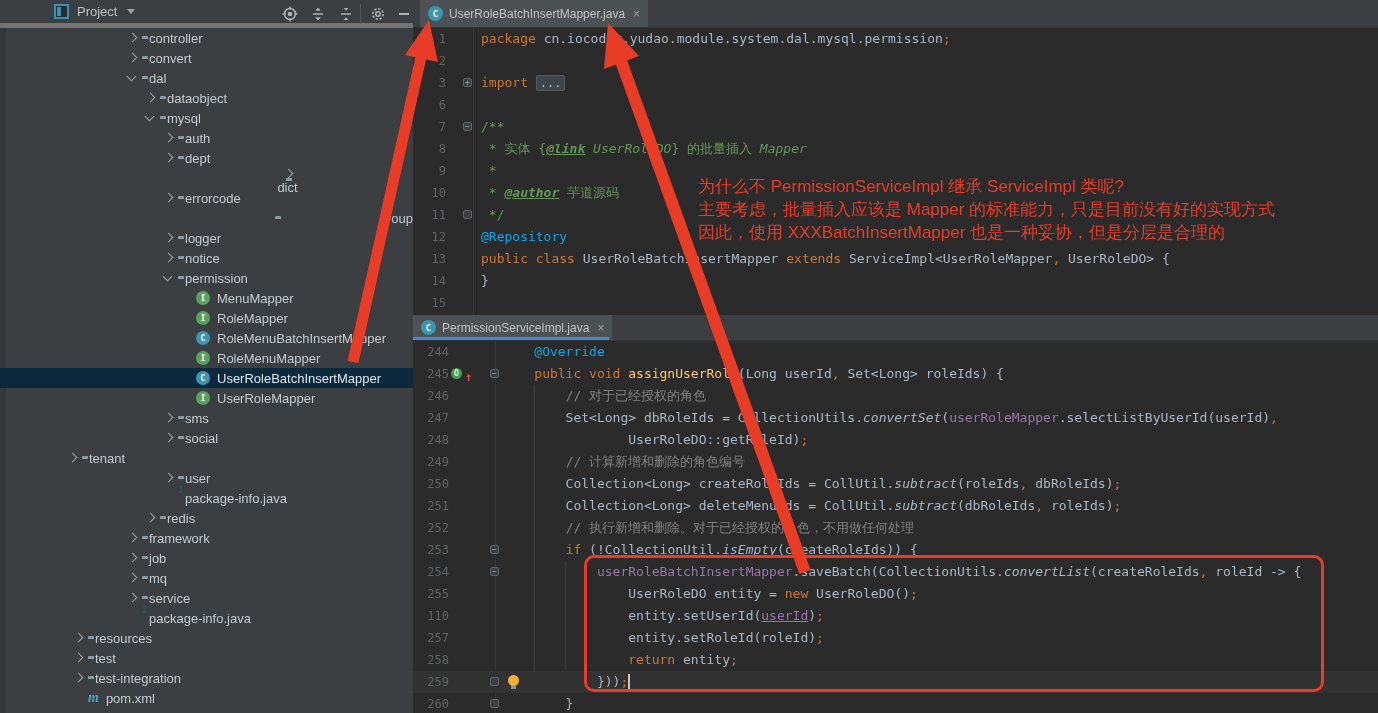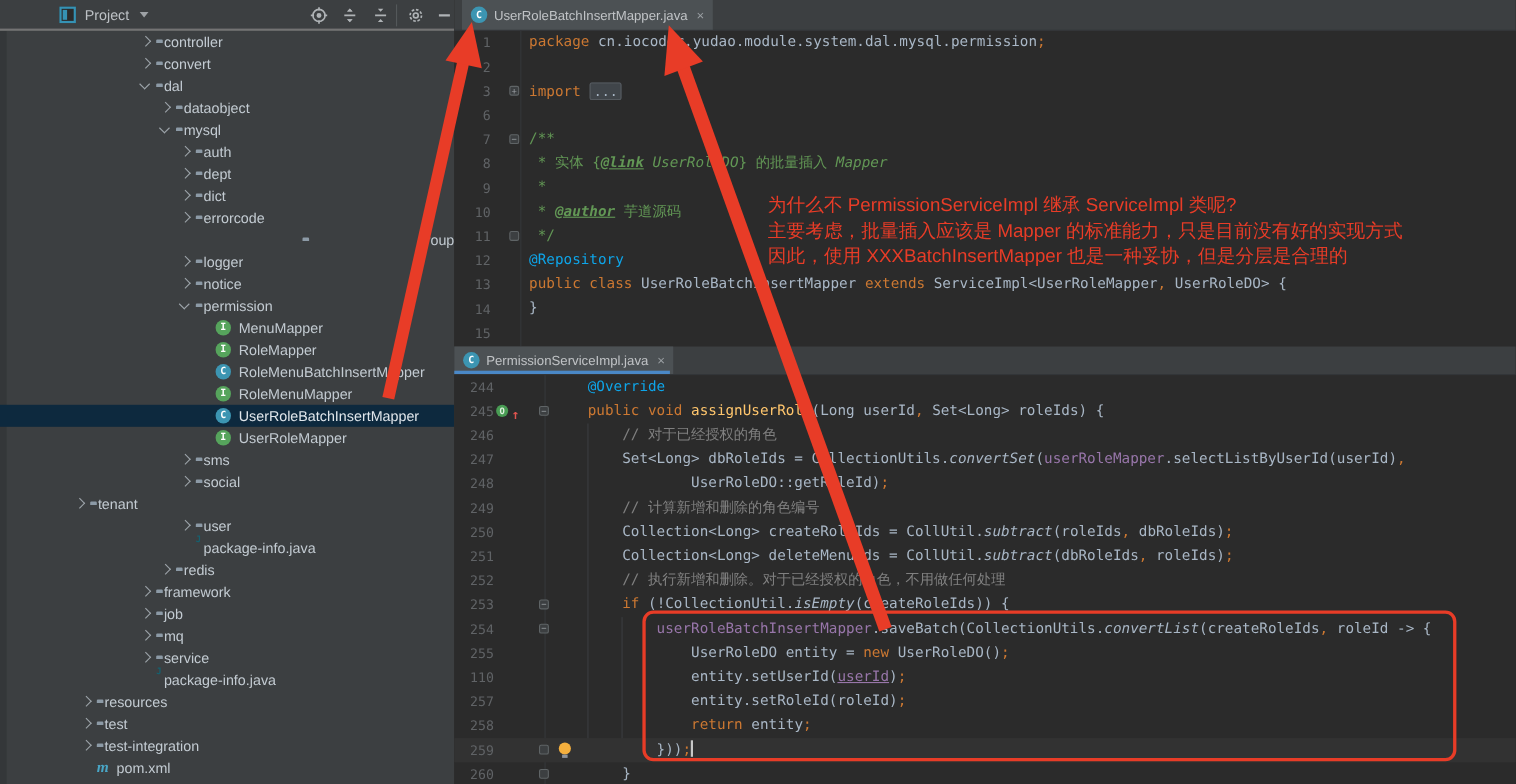--- a/index.html
+++ b/index.html
@@ -5,21 +5,21 @@
   * { margin:0; padding:0; box-sizing:border-box; }
   html,body { width:1378px; height:713px; overflow:hidden; background:#2b2b2b;
               font-family:"Liberation Sans", sans-serif; }
   #app { position:relative; width:1378px; height:713px; }
 
   
   #project-panel { position:absolute; left:0; top:0; width:413px; height:713px;
                    background:#3c3f41; }
   #left-strip { position:absolute; left:0; top:28px; width:6px; height:685px; background:#343739; }
   #panel-header { position:absolute; left:0; top:0; width:413px; height:28px;
-                  background:#3c3f41; border-bottom:2px solid #737373;
+                  background:#3c3f41; border-bottom:5px solid #737373;
                   display:flex; align-items:center; }
   #ph-icon { width:15px; height:15px; margin-left:54px; border:2px solid #3592b4;
              background:#2b2b2b; position:relative; }
   #ph-icon::after { content:""; position:absolute; left:1px; top:1px; width:4px; height:9px; background:#3592b4; }
   #ph-title { color:#bdc1c5; font-size:13px; margin-left:8px; }
   .caret-down { width:0; height:0; border-left:4px solid transparent; border-right:4px solid transparent;
                 border-top:5px solid #9da1a5; margin-left:10px; } 
   .tool { position:absolute; top:5px; width:18px; height:18px; display:flex; align-items:center; justify-content:center; }
   .tool svg { stroke:#afb3b6; fill:none; stroke-width:1.5; }
   #tool-sep { position:absolute; left:360px; top:4px; width:1px; height:20px; background:#54585a; }
@@ -188,21 +188,21 @@
         <div class="trow" style="padding-left: 162px;">
           <span class="chev right"></span>
           <span class="ticon"><span class="folder"></span></span>
           <span>auth</span>
         </div>
         <div class="trow" style="padding-left: 162px;">
           <span class="chev right"></span>
           <span class="ticon"><span class="folder"></span></span>
           <span>dept</span>
         </div>
-        <div class="trow" style="padding-left: 162px;">
+        <div class="trow" style="padding-left: 162px; flex-direction: column;">
           <span class="chev right"></span>
           <span class="ticon"><span class="folder"></span></span>
           <span>dict</span>
         </div>
         <div class="trow" style="padding-left: 162px;">
           <span class="chev right"></span>
           <span class="ticon"><span class="folder"></span></span>
           <span>errorcode</span>
         </div>
         <div class="trow" style="padding-left: 162px; justify-content: space-between;">

